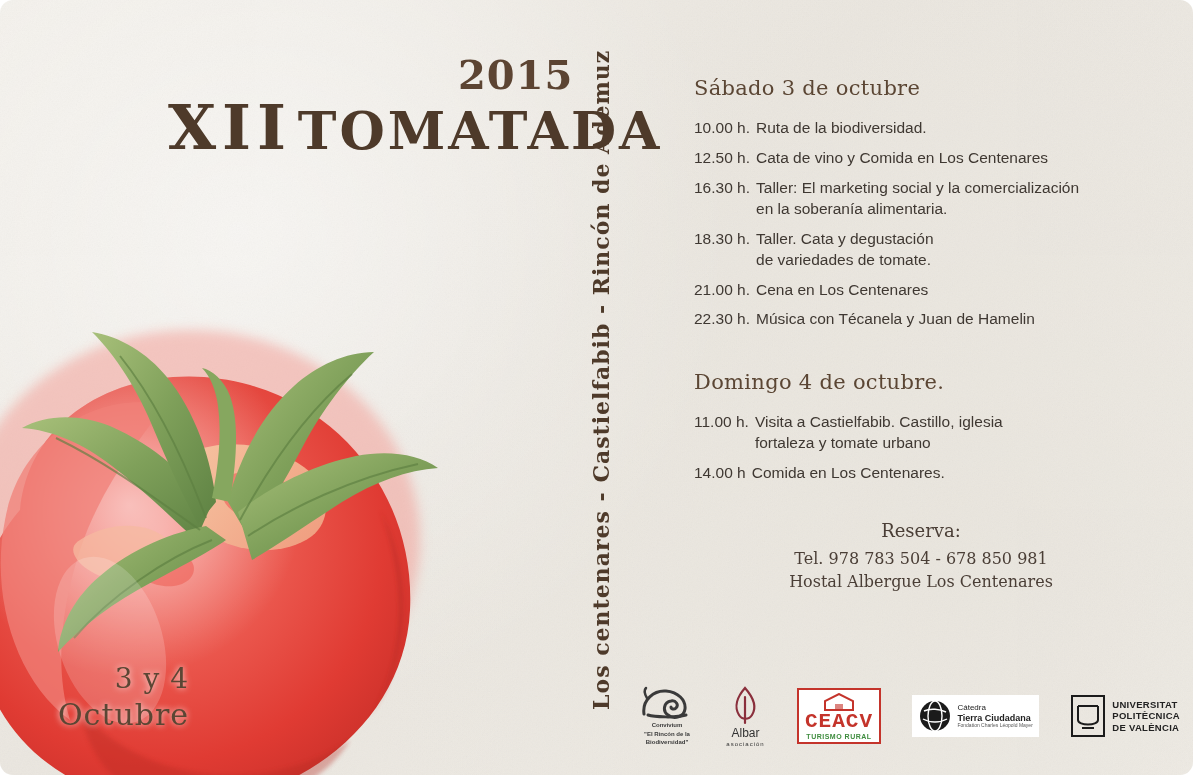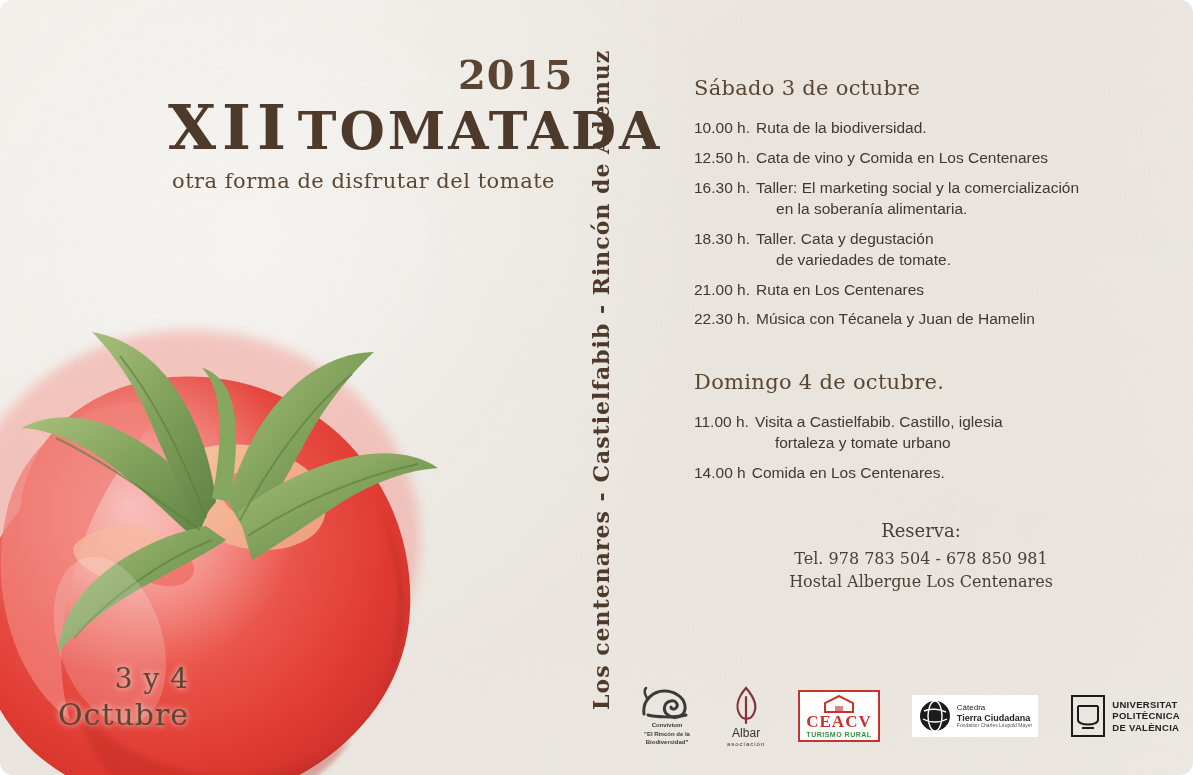--- a/index.html
+++ b/index.html
@@ -126,21 +126,20 @@
   .sched-item .time {
     white-space: nowrap;
     margin-right: 6px;
   }
   .sched-item .desc {
     flex: 1;
   }
   .sched-item .desc .cont {
     display: block;
     padding-left: 0px;
-    margin-left: 20px;
   }
   #day2 {
     margin-top: 40px;
   }
 
   
   #reserva {
     position: absolute;
     left: 686px;
     top: 520px;
@@ -209,23 +208,23 @@
   .logo.albar .cap2 { font-size: 6px; color: #333; letter-spacing: 1px;}
   .ceacv-box {
     border: 2px solid #c4342b;
     background: #fff;
     padding: 3px 6px 2px 6px;
     display: flex;
     flex-direction: column;
     align-items: center;
   }
   .ceacv-word {
-    font-family: Liberation Serif, serif;
-    font-weight: bold;
-    font-size: 17px;
+    font-family: Liberation Mono, monospace;
+    font-weight: bold;
+    font-size: 21px;
     color: #c4342b;
     letter-spacing: 1px;
     line-height: 1;
   }
   .ceacv-sub {
     font-size: 7px;
     color: #3e8c3e;
     font-weight: bold;
     letter-spacing: 0.5px;
     margin-top: 1px;
@@ -358,21 +357,20 @@
 
     <ellipse cx="150" cy="400" rx="52" ry="86" fill="#ffffff" opacity="0.18" transform="rotate(-18 150 400)"></ellipse>
   </svg>
 
   <div id="title-block">
     <div class="year">2015</div>
     <div class="maintitle">
       <span class="xii">XII</span>
       <span class="word">TOMATADA</span>
     </div>
-    <div class="subtitle">otra forma de disfrutar del tomate</div>
   </div>
 
   <div id="vertical-place">Los centenares  -  Castielfabib  -  Rincón de Ademuz</div>
 
   <div id="programme">
 
     <div id="day1">
       <div class="day-heading">Sábado 3 de octubre</div>
 
       <div class="sched-item">
@@ -401,21 +399,21 @@
         <span class="time">18.30 h.</span>
         <span class="desc">
           <span>Taller. Cata y degustación</span>
           <span class="cont">de variedades de tomate.</span>
         </span>
       </div>
 
       <div class="sched-item">
         <span class="time">21.00 h.</span>
         <span class="desc">
-          <span>Ruta en Los Centenares</span>
+          <span>Cena en Los Centenares</span>
         </span>
       </div>
 
       <div class="sched-item">
         <span class="time">22.30 h.</span>
         <span class="desc">
           <span>Música con Técanela y Juan de Hamelin</span>
         </span>
       </div>
     </div>

